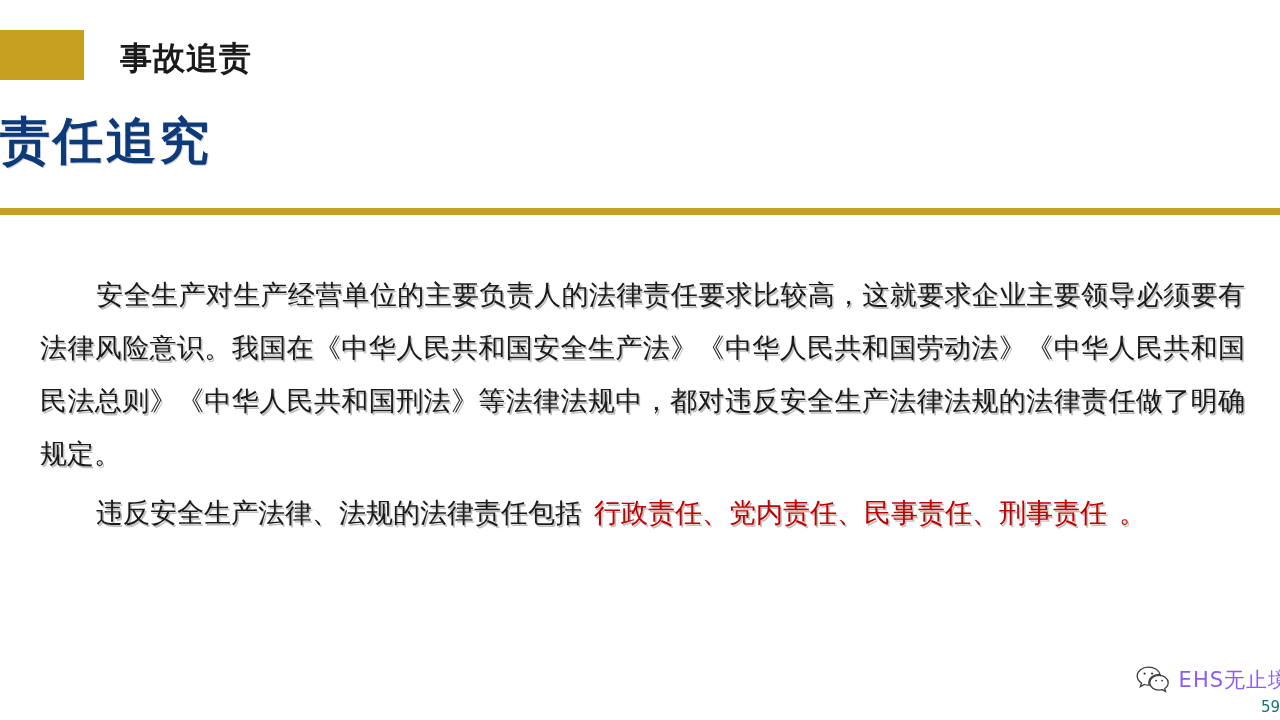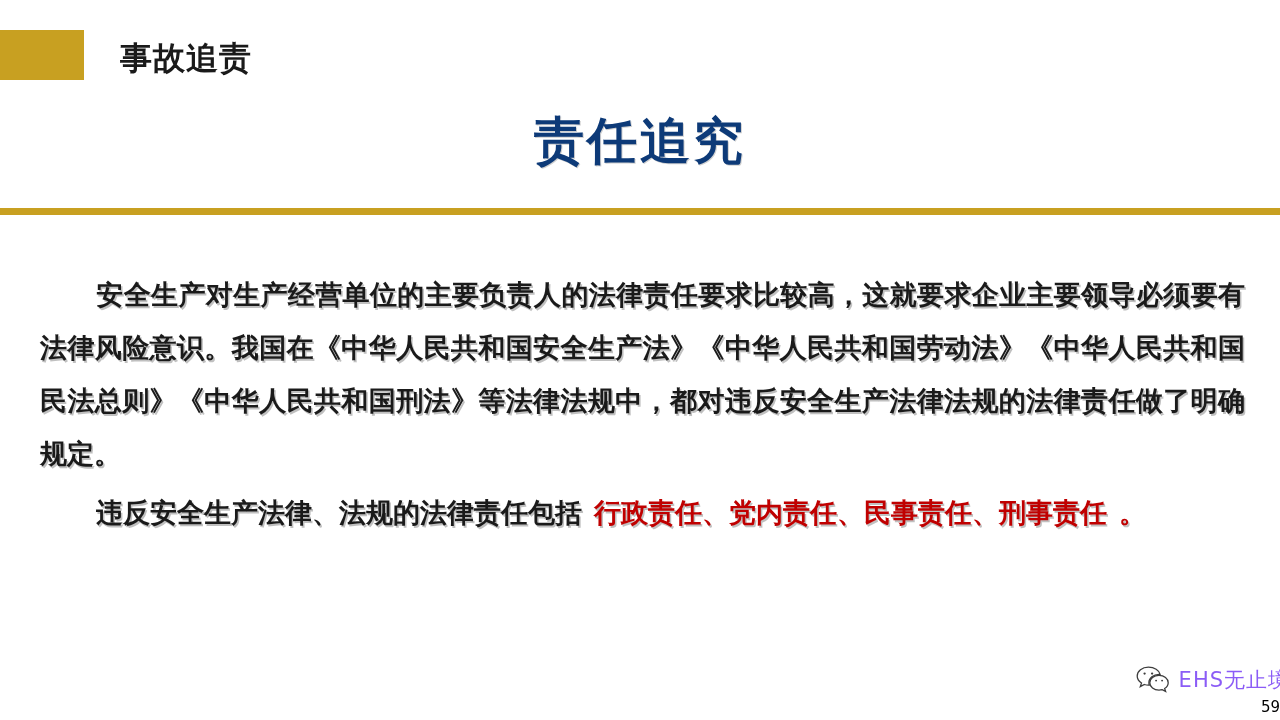--- a/index.html
+++ b/index.html
@@ -40,21 +40,21 @@
     color: #1a1a1a;
     letter-spacing: 1px;
     line-height: 40px;
   }
 
   .slide-title {
     position: absolute;
     left: 0;
     top: 108px;
     width: 1280px;
-    text-align: center;
+    text-align: left;
     font-size: 50px;
     font-weight: bold;
     color: #0d3a78;
     letter-spacing: 3px;
     text-shadow: 1px 1px 0 rgba(120,120,120,0.35);
   }
 
   .gold-rule {
     position: absolute;
     left: 0;
@@ -66,21 +66,21 @@
 
   
   .body-area {
     position: absolute;
     left: 40px;
     top: 268px;
     width: 1205px;
   }
   .para {
     font-size: 27px;
-    font-weight: bold;
+    font-weight: normal;
     color: #1a1a1a;
     line-height: 53px;
     letter-spacing: 0px;
     text-align: justify;
     text-shadow: 1.5px 1.5px 0 rgba(140,140,140,0.55);
     margin: 0;
   }
   .para.second {
     margin-top: 6px;
   }
@@ -112,21 +112,21 @@
     font-size: 21px;
     color: #8b5cf6;
     letter-spacing: 1px;
     font-family: "DejaVu Sans", "Liberation Sans", sans-serif;
   }
   .page-number {
     position: absolute;
     right: 36px;
     bottom: 4px;
     font-size: 15px;
-    color: #000000;
+    color: #0f766e;
   }
 </style>
 </head>
 <body>
 
 <div class="slide">
 
   <div class="header-block"></div>
 
   <div class="header-title">事故追责</div>

